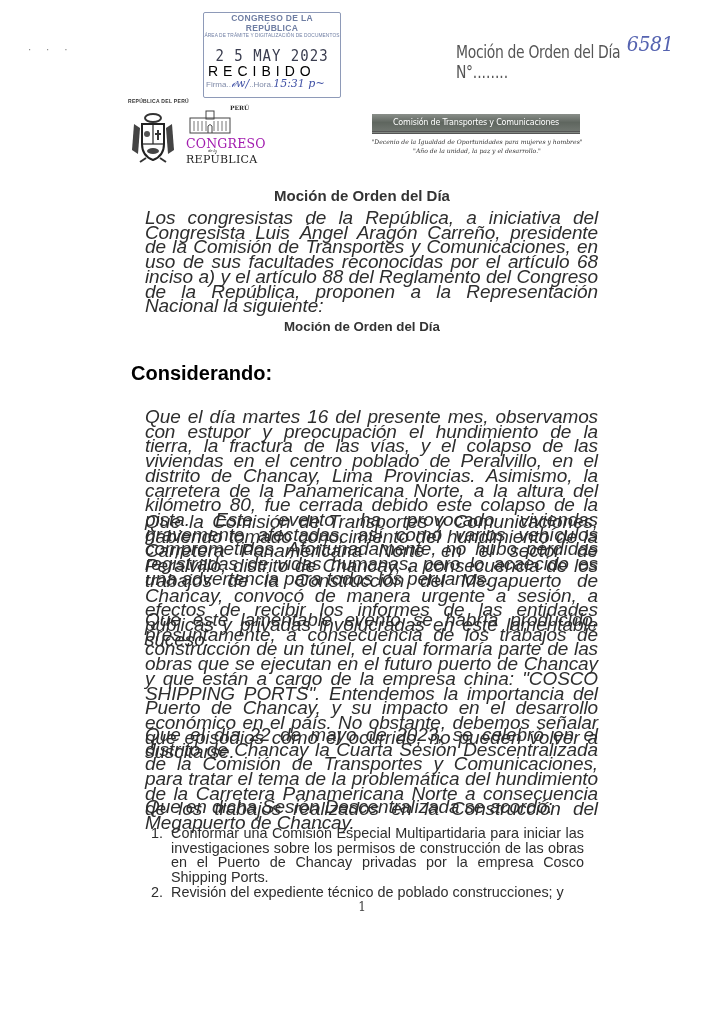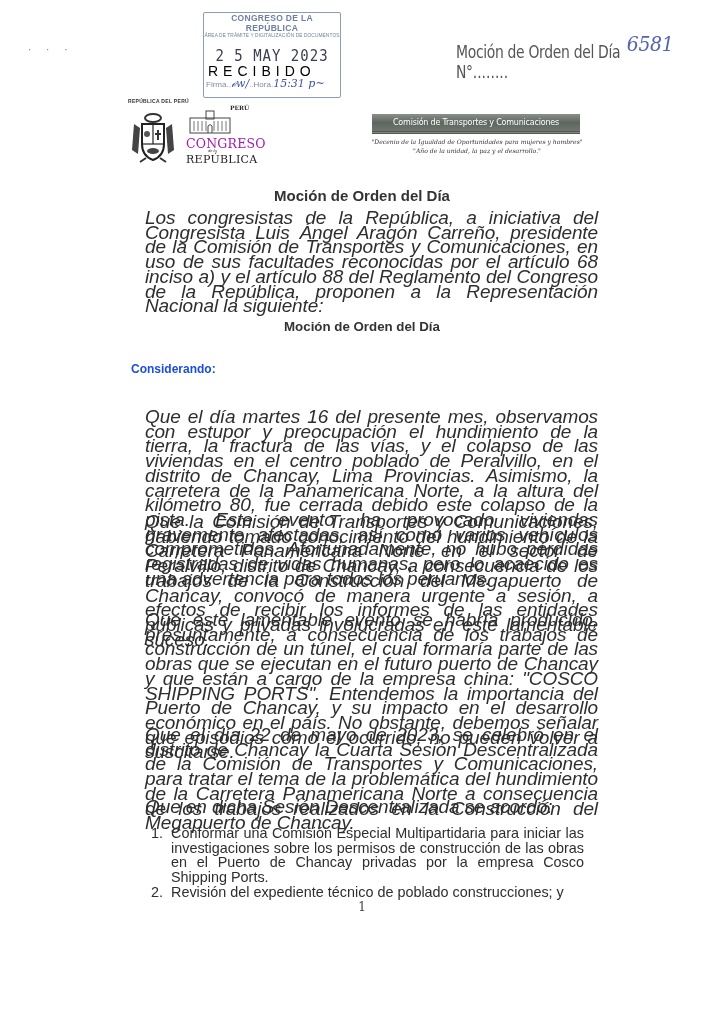--- a/index.html
+++ b/index.html
@@ -37,21 +37,21 @@
       border-bottom: 3px double #555; font-family: "DejaVu Sans", sans-serif; letter-spacing: -0.2px;
     }
     .decenio { position: absolute; left: 366px; top: 137px; width: 222px; text-align: center; font-size: 6.1px; color: #333; line-height: 9px; font-family: "DejaVu Serif", serif; font-style: italic; }
     .title { position: absolute; left: 0; width: 724px; top: 187px; text-align: center; font-weight: bold; font-size: 15px; color: #333; }
     .body-text {
       position: absolute; left: 145px; width: 453px; font-size: 19px; line-height: 14.7px;
       text-align: justify; color: #2e2e2e; letter-spacing: -0.1px; font-style: italic;
     }
     .intro { top: 211px; }
     .subtitle { position: absolute; left: 0; width: 724px; top: 319px; text-align: center; font-weight: bold; font-size: 13.3px; color: #333; }
-    .considerando { position: absolute; left: 131px; top: 362px; font-weight: bold; font-size: 12px; color: #1d4ed8; }
+    .considerando { position: absolute; left: 131px; top: 362px; font-weight: bold; font-size: 20px; color: #000000; }
     .p1 { top: 386px; margin-top: 24px; }
     .p2 { top: 515px; }
     .p3 { top: 613px; }
     .p4 { top: 728px; }
     .p5 { top: 800px; }
     .list { position: absolute; left: 151px; top: 826px; width: 433px; font-size: 14.4px; line-height: 14.7px; color: #2e2e2e; margin: 0; padding: 0; list-style: none; }
     .list li { position: relative; padding-left: 20px; text-align: justify; }
     .list li .n { position: absolute; left: 0; top: 0; }
     .page-num { position: absolute; left: 0; width: 724px; top: 900px; text-align: center; font-family: "DejaVu Serif", serif; font-size: 12px; color: #444; }
   </style>

